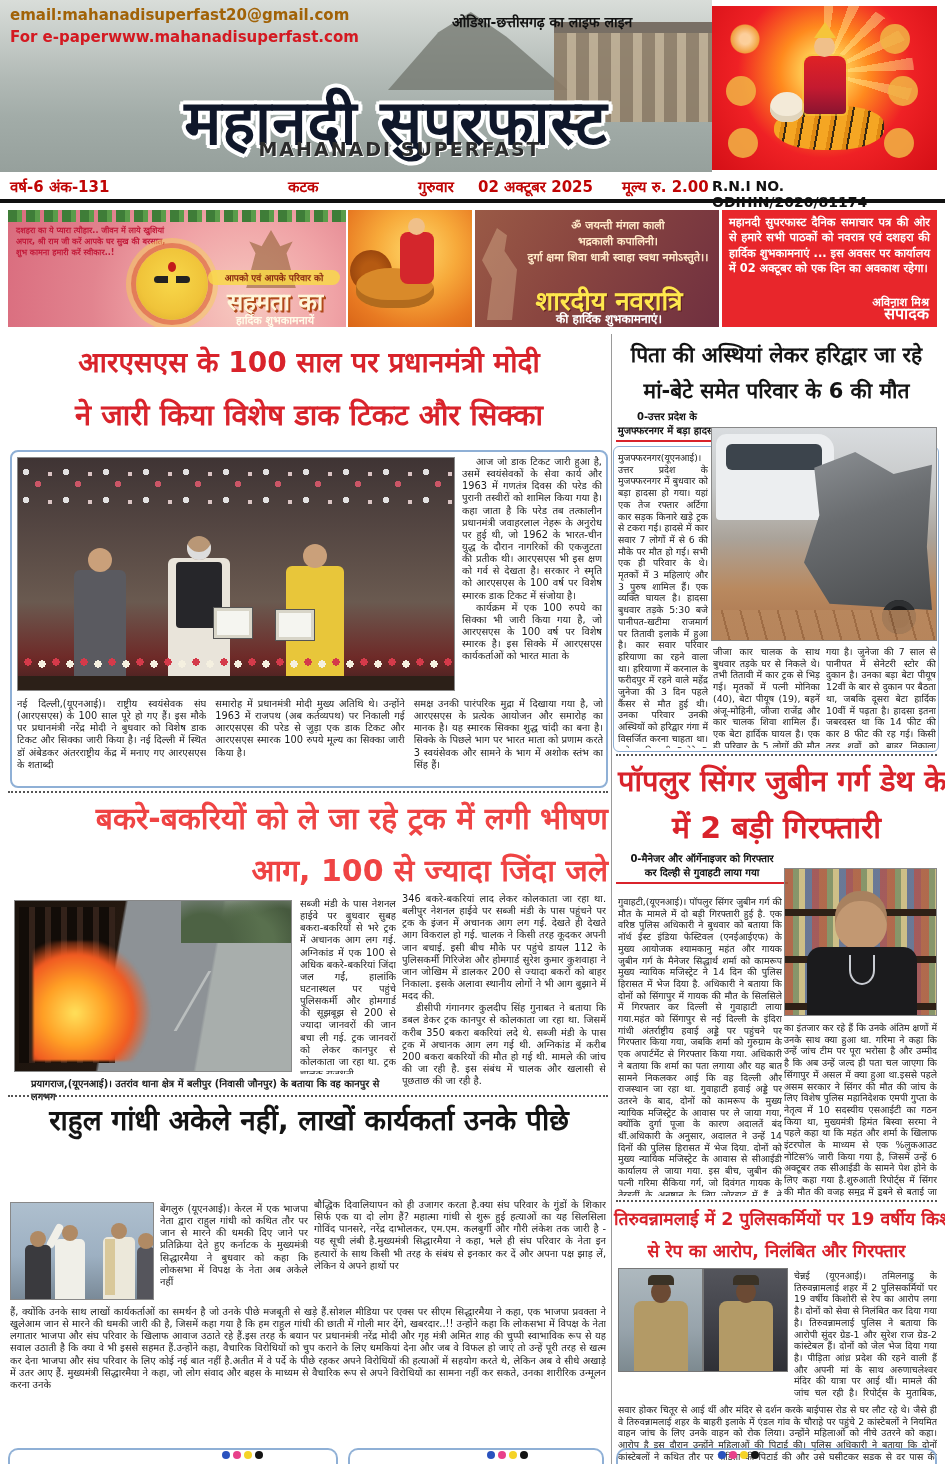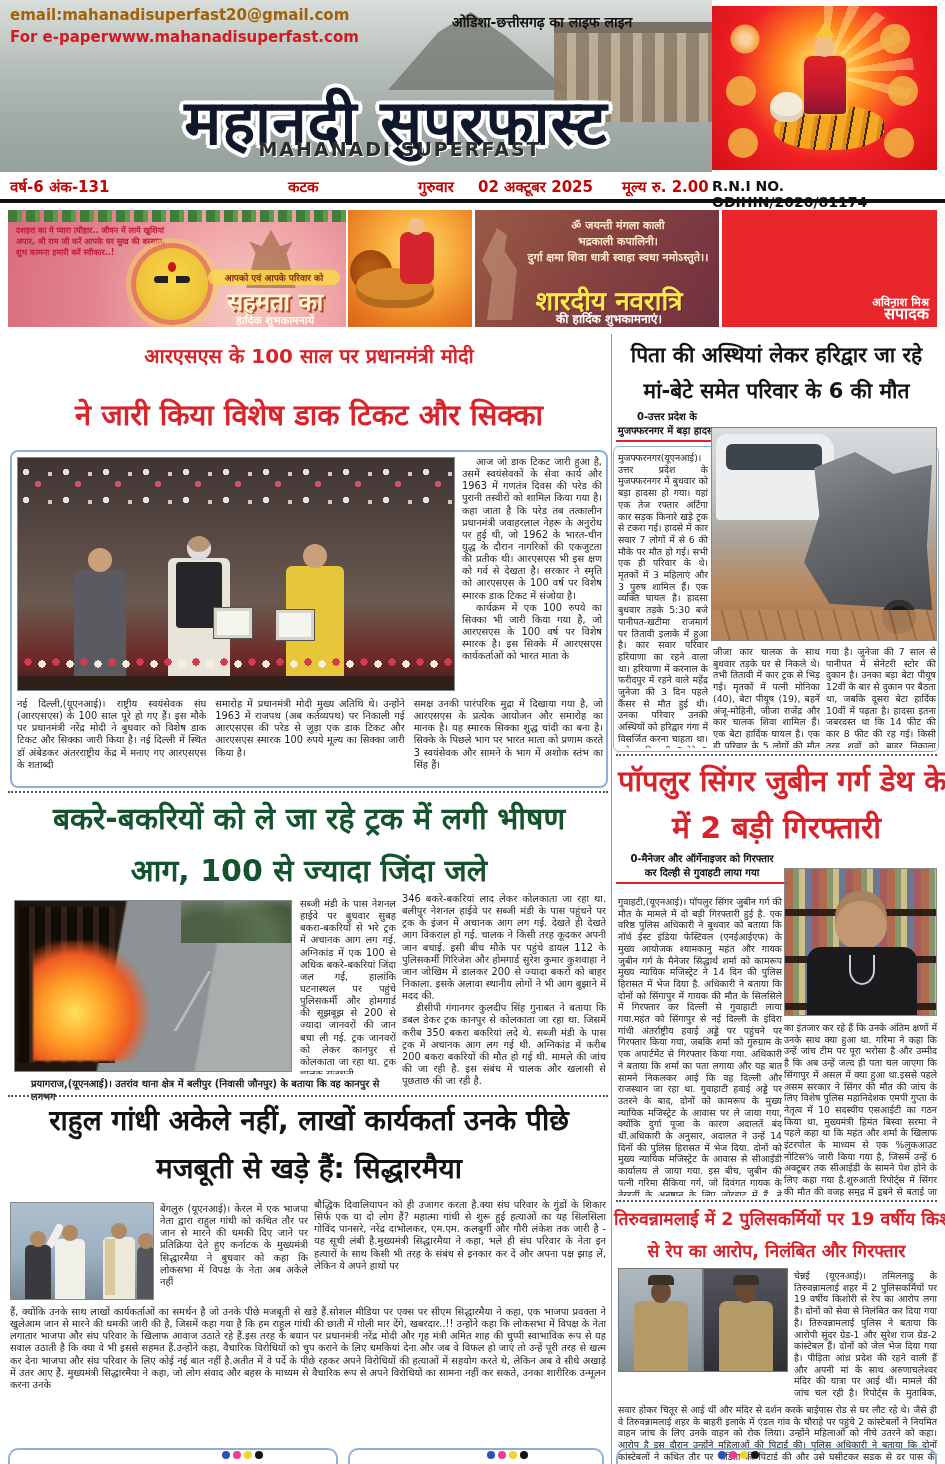--- a/index.html
+++ b/index.html
@@ -89,32 +89,32 @@
     text-shadow:1px 1px 0 #5a1a20; }
   .nav-sub { left:30px; top:100px; width:208px; text-align:center; font-size:12px; font-weight:bold; color:#fff; }
   .ad-notice { left:722px; width:215px; background:#e8262b; color:#fff; padding:5px 7px; }
   .notice-text { font-size:11.4px; font-weight:bold; line-height:1.35; text-align:justify; }
   .notice-sign { position:absolute; right:8px; bottom:18px; font-size:11.4px; font-weight:bold; }
   .notice-desig { position:absolute; right:8px; bottom:3px; font-size:16px; font-weight:bold; }
 
   
   .vline { left:611px; top:334px; width:1px; height:1130px; background:#9a9a9a; }
   .hl { font-weight:bold; text-align:center; white-space:nowrap; }
-  .hl-red { color:#d9232b; } .hl-blue { color:#14532d; } .hl-black { color:#141414; }
+  .hl-red { color:#d9232b; } .hl-blue { color:#ef4444;text-align:right; } .hl-black { color:#141414; }
   .dots { border-top:2px dotted #555; height:0; }
   .body-txt { font-size:9.8px; line-height:1.24; color:#1c1c1c; overflow:hidden; }
   .body-sm { font-size:9.3px; line-height:1.26; color:#1c1c1c; overflow:hidden; }
   .subhead { font-weight:bold; color:#111; text-align:center; line-height:1.35;
     border-bottom:2px solid #d9232b; padding-bottom:3px; }
   .artbox { border:2px solid #8fb0d6; border-radius:8px; }
   .photo { overflow:hidden; border:1px solid #888; }
   .indent { text-indent:14px; }
 
   
-  .rss-h1 { left:10px; top:342px; width:598px; font-size:20px; }
+  .rss-h1 { left:10px; top:342px; width:598px; font-size:28px; }
   .rss-h2 { left:10px; top:394px; width:598px; font-size:29px; }
   .rss-box { left:10px; top:450px; width:598px; height:338px; }
   .rss-photo { left:17px; top:457px; width:438px; height:234px;
     background:linear-gradient(180deg,#3f3434 0%,#544642 30%,#6a5a50 62%,#6e2a28 86%,#402020 100%); }
   .garland { left:0; top:6px; width:100%; height:40px;
     background-image:radial-gradient(circle 5px at 8px 8px,rgba(255,255,255,.85) 60%,transparent 62%),
       radial-gradient(circle 5px at 20px 20px,rgba(224,90,110,.85) 60%,transparent 62%),
       radial-gradient(circle 4px at 32px 10px,rgba(255,230,230,.8) 60%,transparent 62%);
     background-size:40px 28px; }
   .fig { position:absolute; border-radius:6px 6px 0 0; }
@@ -289,20 +289,21 @@
     <div class="abs nav-title">शारदीय नवरात्रि</div>
     <div class="abs nav-shloka">
       <div>ॐ जयन्ती मंगला काली</div>
       <div>भद्रकाली कपालिनी।</div>
       <div>दुर्गा क्षमा शिवा धात्री स्वाहा स्वधा नमोऽस्तुते।।</div>
     </div>
     <div class="abs nav-sub">की हार्दिक शुभकामनाएं।</div>
   </div>
 
   <div class="abs ad ad-notice">
+    <div class="notice-text">महानदी सुपरफास्ट दैनिक समाचार पत्र की ओर से हमारे सभी पाठकों को नवरात्र एवं दशहरा की हार्दिक शुभकामनाएं ... इस अवसर पर कार्यालय में 02 अक्टूबर को एक दिन का अवकाश रहेगा।</div>
     <div class="notice-sign">अविनाश मिश्र</div>
     <div class="notice-desig">संपादक</div>
   </div>
 
   <div class="abs vline"></div>
 
   <div class="abs hl hl-red rss-h1">आरएसएस के 100 साल पर प्रधानमंत्री मोदी</div>
   <div class="abs hl hl-red rss-h2">ने जारी किया विशेष डाक टिकट और सिक्का</div>
   <div class="abs artbox rss-box"></div>
   <div class="abs photo rss-photo">
@@ -336,21 +337,20 @@
   </div>
   <div class="abs body-txt just fire-col1">सब्जी मंडी के पास नेशनल हाईवे पर बुधवार सुबह बकरा-बकरियों से भरे ट्रक में अचानक आग लग गई. अग्निकांड में एक 100 से अधिक बकरे-बकरियां जिंदा जल गईं, हालांकि घटनास्थल पर पहुंचे पुलिसकर्मी और होमगार्ड की सूझबूझ से 200 से ज्यादा जानवरों की जान बचा ली गई. ट्रक जानवरों को लेकर कानपुर से कोलकाता जा रहा था. ट्रक चालक राजधनी</div>
   <div class="abs body-txt just fire-col2">
     <p>346 बकरे-बकरियां लाद लेकर कोलकाता जा रहा था. बलीपुर नेशनल हाईवे पर सब्जी मंडी के पास पहुंचने पर ट्रक के इंजन में अचानक आग लग गई. देखते ही देखते आग विकराल हो गई. चालक ने किसी तरह कूदकर अपनी जान बचाई. इसी बीच मौके पर पहुंचे डायल 112 के पुलिसकर्मी गिरिजेश और होमगार्ड सुरेश कुमार कुशवाहा ने जान जोखिम में डालकर 200 से ज्यादा बकरों को बाहर निकाला. इसके अलावा स्थानीय लोगों ने भी आग बुझाने में मदद की.</p>
     <p class="indent">डीसीपी गंगानगर कुलदीप सिंह गुनाबत ने बताया कि डबल डेकर ट्रक कानपुर से कोलकाता जा रहा था. जिसमें करीब 350 बकरा बकरियां लदे थे. सब्जी मंडी के पास ट्रक में अचानक आग लग गई थी. अग्निकांड में करीब 200 बकरा बकरियों की मौत हो गई थी. मामले की जांच की जा रही है. इस संबंध में चालक और खलासी से पूछताछ की जा रही है.</p>
   </div>
   <div class="abs fire-cap">प्रयागराज,(यूएनआई)। उतरांव थाना क्षेत्र में बलीपुर    (निवासी जौनपुर) के बताया कि वह कानपुर से लगभग</div>
 
   <div class="abs dots sep2"></div>
   <div class="abs hl hl-black rahul-h1">राहुल गांधी अकेले नहीं, लाखों कार्यकर्ता उनके पीछे</div>
-  <div class="abs hl hl-black rahul-h2">मजबूती से खड़े हैं: सिद्धारमैया</div>
   <div class="abs photo rahul-photo">
     <div class="abs rp-arm"></div>
     <div class="rp-fig rp1"></div>
     <div class="rp-fig rp2"></div>
     <div class="rp-fig rp3"></div>
     <div class="rp-fig rp4"></div>
   </div>
   <div class="abs body-txt just rahul-intro">बेंगलुरु (यूएनआई)। केरल में एक भाजपा नेता द्वारा राहुल गांधी को कथित तौर पर जान से मारने की धमकी दिए जाने पर प्रतिक्रिया देते हुए कर्नाटक के मुख्यमंत्री सिद्धारमैया ने बुधवार को कहा कि लोकसभा में विपक्ष के नेता अब अकेले नहीं</div>
   <div class="abs body-txt just rahul-right">बौद्धिक दिवालियापन को ही उजागर करता है.क्या संघ परिवार के गुंडों के शिकार सिर्फ एक या दो लोग हैं? महात्मा गांधी से शुरू हुई हत्याओं का यह सिलसिला गोविंद पानसरे, नरेंद्र दाभोलकर, एम.एम. कलबुर्गी और गौरी लंकेश तक जारी है - यह सूची लंबी है.मुख्यमंत्री सिद्धारमैया ने कहा, भले ही संघ परिवार के नेता इन हत्यारों के साथ किसी भी तरह के संबंध से इनकार कर दें और अपना पक्ष झाड़ लें, लेकिन ये अपने हाथों पर</div>
   <div class="abs body-txt just rahul-full">हैं, क्योंकि उनके साथ लाखों कार्यकर्ताओं का समर्थन है जो उनके पीछे मजबूती से खड़े हैं.सोशल मीडिया पर एक्स पर सीएम सिद्धारमैया ने कहा, एक भाजपा प्रवक्ता ने खुलेआम जान से मारने की धमकी जारी की है, जिसमें कहा गया है कि हम राहुल गांधी की छाती में गोली मार देंगे, खबरदार..!! उन्होंने कहा कि लोकसभा में विपक्ष के नेता लगातार भाजपा और संघ परिवार के खिलाफ आवाज उठाते रहे हैं.इस तरह के बयान पर प्रधानमंत्री नरेंद्र मोदी और गृह मंत्री अमित शाह की चुप्पी स्वाभाविक रूप से यह सवाल उठाती है कि क्या वे भी इससे सहमत हैं.उन्होंने कहा, वैचारिक विरोधियों को चुप कराने के लिए धमकियां देना और जब वे विफल हो जाएं तो उन्हें पूरी तरह से खत्म कर देना भाजपा और संघ परिवार के लिए कोई नई बात नहीं है.अतीत में वे पर्दे के पीछे रहकर अपने विरोधियों की हत्याओं में सहयोग करते थे, लेकिन अब वे सीधे अखाड़े में उतर आए हैं. मुख्यमंत्री सिद्धारमैया ने कहा, जो लोग संवाद और बहस के माध्यम से वैचारिक रूप से अपने विरोधियों का सामना नहीं कर सकते, उनका शारीरिक उन्मूलन करना उनके</div>

